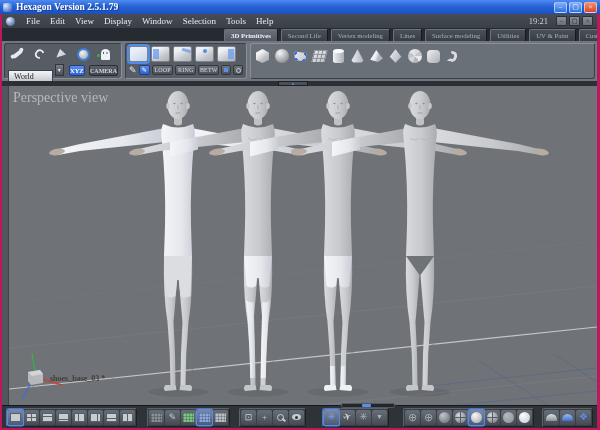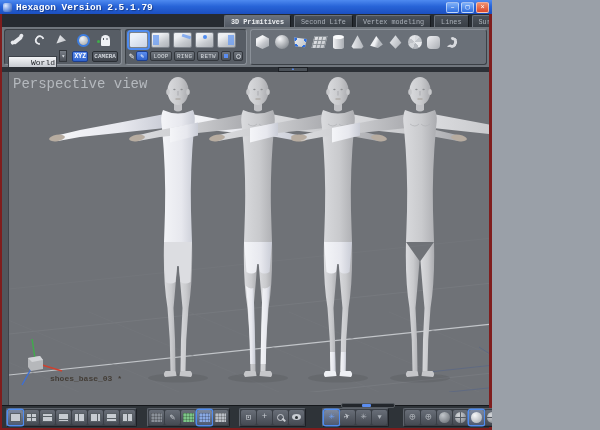--- a/index.html
+++ b/index.html
@@ -1,18 +1,18 @@
 <!DOCTYPE html>
 <html><head>
 <meta charset="utf-8">
 <style>
   html,body{margin:0;padding:0;background:#9aa0a8;}
   *{box-sizing:border-box;}
-  .app{position:relative;width:492px;height:430px;background:#7f1d1d;
-       font-family:Liberation Mono, monospace;overflow:hidden;
+  .app{position:relative;width:600px;height:430px;background:#be185d;
+       font-family:Liberation Serif, serif;overflow:hidden;
        -webkit-font-smoothing:antialiased;}
   
   .titlebar{height:14px;display:flex;align-items:center;padding:0 3px;gap:4px;
     background:linear-gradient(#4e8af0,#2864d8 45%,#1b4fc0);}
   .appicon{width:9px;height:9px;border-radius:2px;
     background:radial-gradient(circle at 30% 30%,#dfeaff,#6f96e0 55%,#34559c);}
   .apptitle{color:#fff;font-size:9.5px;font-weight:bold;text-shadow:1px 1px 1px #133a8a;flex:1;
     white-space:nowrap;}
   .winbtns{display:flex;gap:2px;}
   .wbtn{width:13px;height:11px;border-radius:2px;border:1px solid #ffffff88;
@@ -59,21 +59,21 @@
   .ftool{width:12px;height:11px;background:linear-gradient(120deg,#f0f1f4,#b9bdc2);
     clip-path:polygon(12% 82%,42% 5%,92% 55%);}
   .stool{width:9px;height:9px;border-radius:50%;
     background:radial-gradient(circle at 35% 30%,#f2f3f6,#9aa0a6);box-shadow:0 0 0 2px #3d7de0;}
   .ghost{width:9px;height:11px;background:#eef0f4;border-radius:4.5px 4.5px 1px 1px;position:relative;}
   .ghost::after{content:"";position:absolute;left:2px;top:3px;width:1.5px;height:2px;background:#555b62;
     box-shadow:3.5px 0 0 #555b62;}
   .ghost::before{content:"";position:absolute;left:-3.5px;top:5px;width:3px;height:3px;border-radius:50%;background:#3fae4a;}
   
   .world{width:60px;height:12px;background:linear-gradient(#f4f5f7,#c6cad0);
-    border:1px solid #3d4249;font-size:8px;color:#22262b;line-height:11px;padding-left:22px;margin-top:11px;}
+    border:1px solid #3d4249;font-size:8px;color:#22262b;line-height:11px;padding-left:5px;margin-top:11px;}
   .ddarrow{width:11px;height:12px;background:linear-gradient(#787e87,#4a4f57);border:1px solid #33373d;
     color:#dfe2e6;font-size:6px;line-height:11px;text-align:center;}
   .xyz{width:22px;height:11px;background:linear-gradient(#5b8df0,#2f62cc);border:1px solid #1d3e8c;
     border-radius:2px;color:#fff;font-size:6.5px;font-weight:bold;line-height:10px;text-align:center;margin-left:3px;}
   .camera{width:36px;height:11px;background:linear-gradient(#5b616a,#41464e);border:1px solid #2a2e34;
     border-radius:2px;color:#d3d7dd;font-size:6px;font-weight:bold;line-height:10px;text-align:center;margin-left:2px;}
   
   .selcube{width:19px;height:16px;border-radius:2px;position:relative;
     background:linear-gradient(150deg,#eef0f3 25%,#c5c9ce 65%,#aeb2b8);border:1px solid #7c828a;}
   .c-obj{box-shadow:0 0 0 2px #4f8cf0;background:linear-gradient(150deg,#eaf0fa 25%,#c9d3e4);}
@@ -195,20 +195,38 @@
     <div class="apptitle">Hexagon Version 2.5.1.79</div>
     <div class="winbtns">
       <div class="wbtn">–</div>
       <div class="wbtn">▢</div>
       <div class="wbtn close">×</div>
     </div>
   </div>
 
   <div class="client">
 
+    <div class="menubar">
+      <div class="docicon"></div>
+      <div class="menuitem">File</div>
+      <div class="menuitem">Edit</div>
+      <div class="menuitem">View</div>
+      <div class="menuitem">Display</div>
+      <div class="menuitem">Window</div>
+      <div class="menuitem">Selection</div>
+      <div class="menuitem">Tools</div>
+      <div class="menuitem">Help</div>
+      <div class="menuspacer"></div>
+      <div class="clock">19:21</div>
+      <div class="childbtns">
+        <div class="cbtn">–</div>
+        <div class="cbtn">▢</div>
+        <div class="cbtn">×</div>
+      </div>
+    </div>
 
     <div class="tabrow">
       <div class="tab active">3D Primitives</div>
       <div class="tab">Second Life</div>
       <div class="tab">Vertex modeling</div>
       <div class="tab">Lines</div>
       <div class="tab">Surface modeling</div>
       <div class="tab">Utilities</div>
       <div class="tab">UV &amp; Paint</div>
       <div class="tab">Cust</div>

